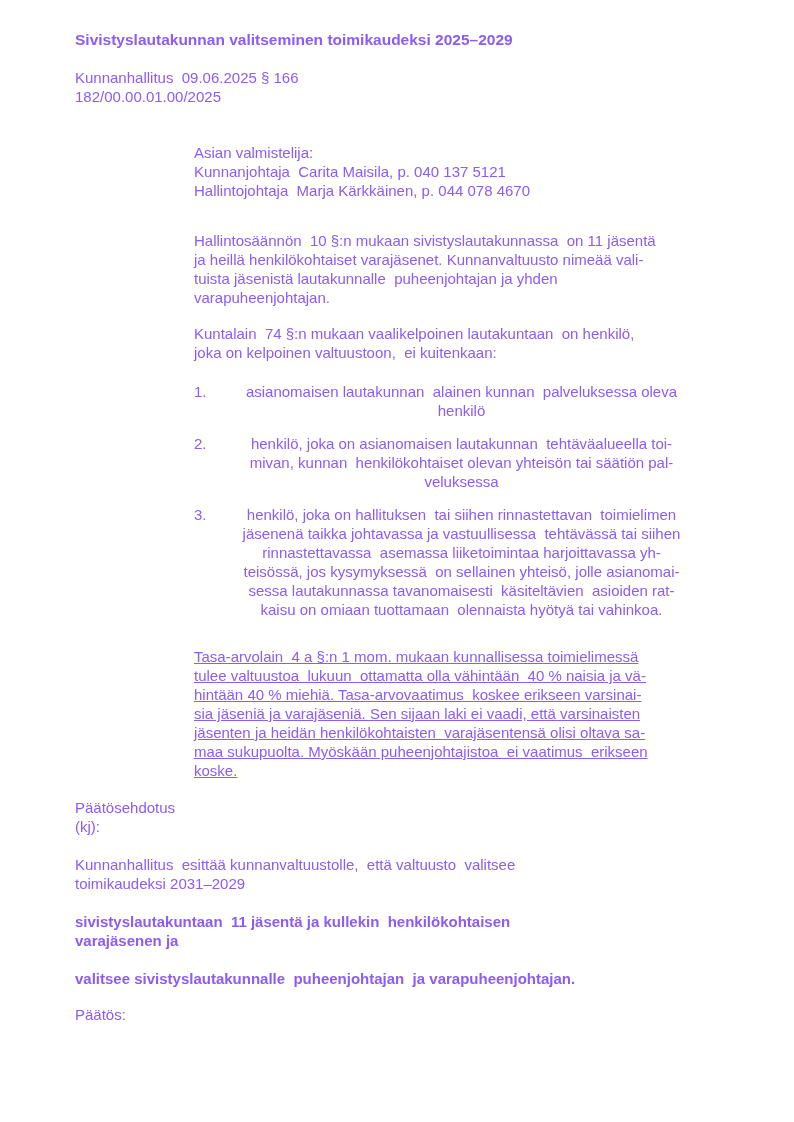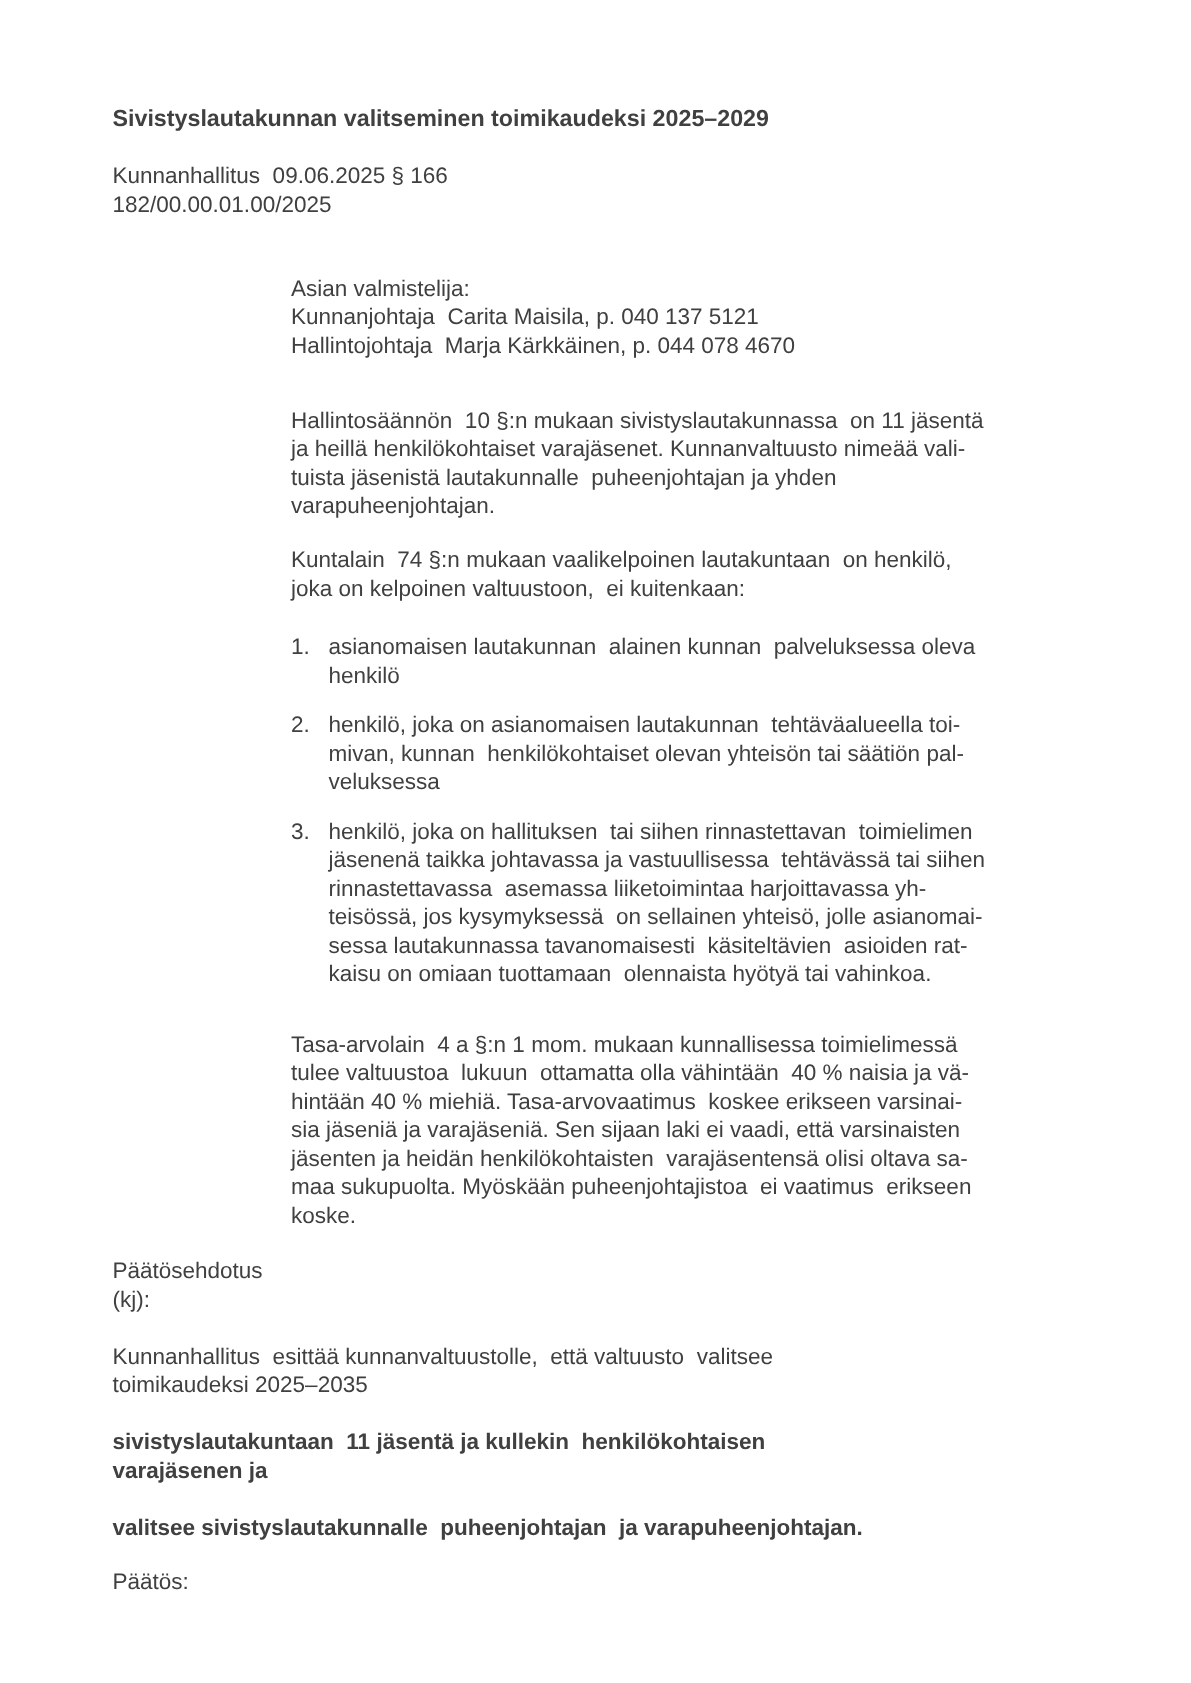--- a/index.html
+++ b/index.html
@@ -6,25 +6,25 @@
     margin: 0;
     padding: 0;
     background: #ffffff;
   }
   .page {
     position: relative;
     width: 794px;
     height: 1122px;
     background: #ffffff;
     box-sizing: border-box;
-    padding: 70px 44px 0 75px;
+    padding: 30px 44px 0 75px;
     font-family: "Liberation Sans", "DejaVu Sans", sans-serif;
     font-size: 15px;
     line-height: 19px;
-    color: #404040;
+    color: #8b5cf6;
     overflow: hidden;
   }
   .pre {
     white-space: pre-wrap;
   }
   .doc-title {
     font-size: 15.5px;
     font-weight: bold;
     line-height: 19px;
   }
@@ -32,33 +32,34 @@
     margin-top: 19px;
   }
   .indent {
     margin-left: 119px;
     width: 510px;
   }
   .preparer-block   { margin-top: 37px; }
   .para-hallinto    { margin-top: 31px; }
   .para-kuntalaki   { margin-top: 17px; }
   .ineligibility    { margin-top: 20px; }
-  .para-tasa-arvo   { margin-top: 28px; }
+  .para-tasa-arvo   { margin-top: 28px; text-decoration: underline; }
 
   .list-item {
     display: flex;
     align-items: flex-start;
   }
   .list-item + .list-item { margin-top: 14px; }
   .list-num {
     width: 25px;
     flex-shrink: 0;
   }
   .list-text {
     width: 485px;
+    text-align: center;
   }
 
   .row {
     display: flex;
     align-items: flex-start;
     flex-direction: column;
   }
   .row-proposal { margin-top: 18px; }
   .row-decision { margin-top: 17px; }
   .label-col {
@@ -124,21 +125,21 @@
 sia jäseniä ja varajäseniä. Sen sijaan laki ei vaadi, että varsinaisten
 jäsenten ja heidän henkilökohtaisten  varajäsentensä olisi oltava sa-
 maa sukupuolta. Myöskään puheenjohtajistoa  ei vaatimus  erikseen
 koske.</div>
 
   <div class="row row-proposal">
     <div class="label-col pre">Päätösehdotus
 (kj):</div>
     <div class="content-col proposal-content">
       <div class="proposal-para pre">Kunnanhallitus  esittää kunnanvaltuustolle,  että valtuusto  valitsee
-toimikaudeksi 2025–2035</div>
+toimikaudeksi 2031–2029</div>
       <div class="proposal-para pre">sivistyslautakuntaan  11 jäsentä ja kullekin  henkilökohtaisen
 varajäsenen ja</div>
       <div class="proposal-para pre">valitsee sivistyslautakunnalle  puheenjohtajan  ja varapuheenjohtajan.</div>
     </div>
   </div>
 
   <div class="row row-decision">
     <div class="label-col pre">Päätös:</div>
   </div>
 

